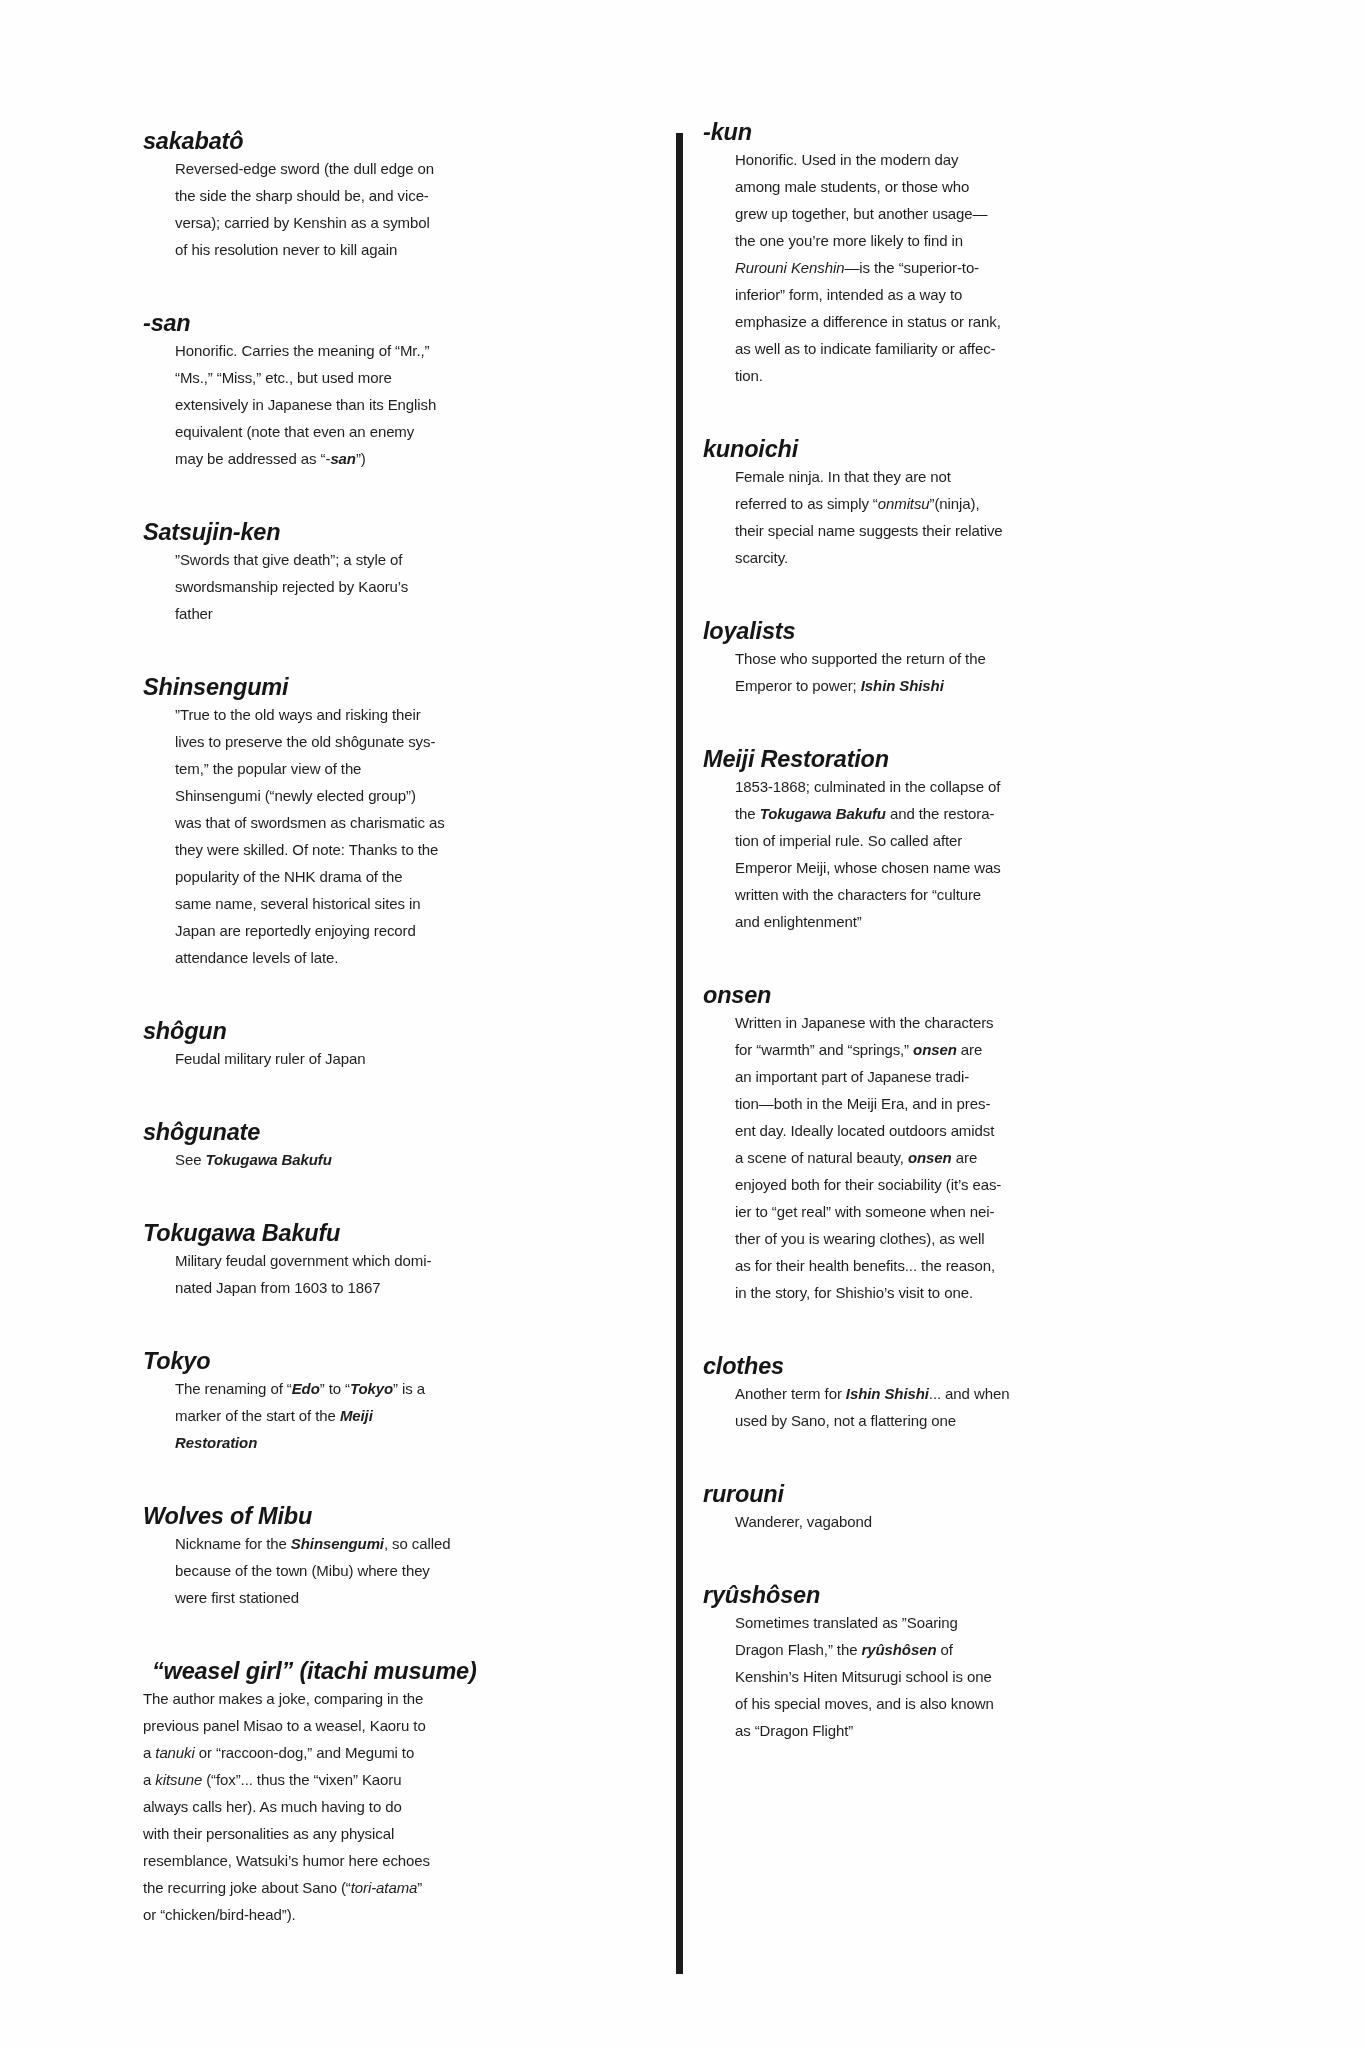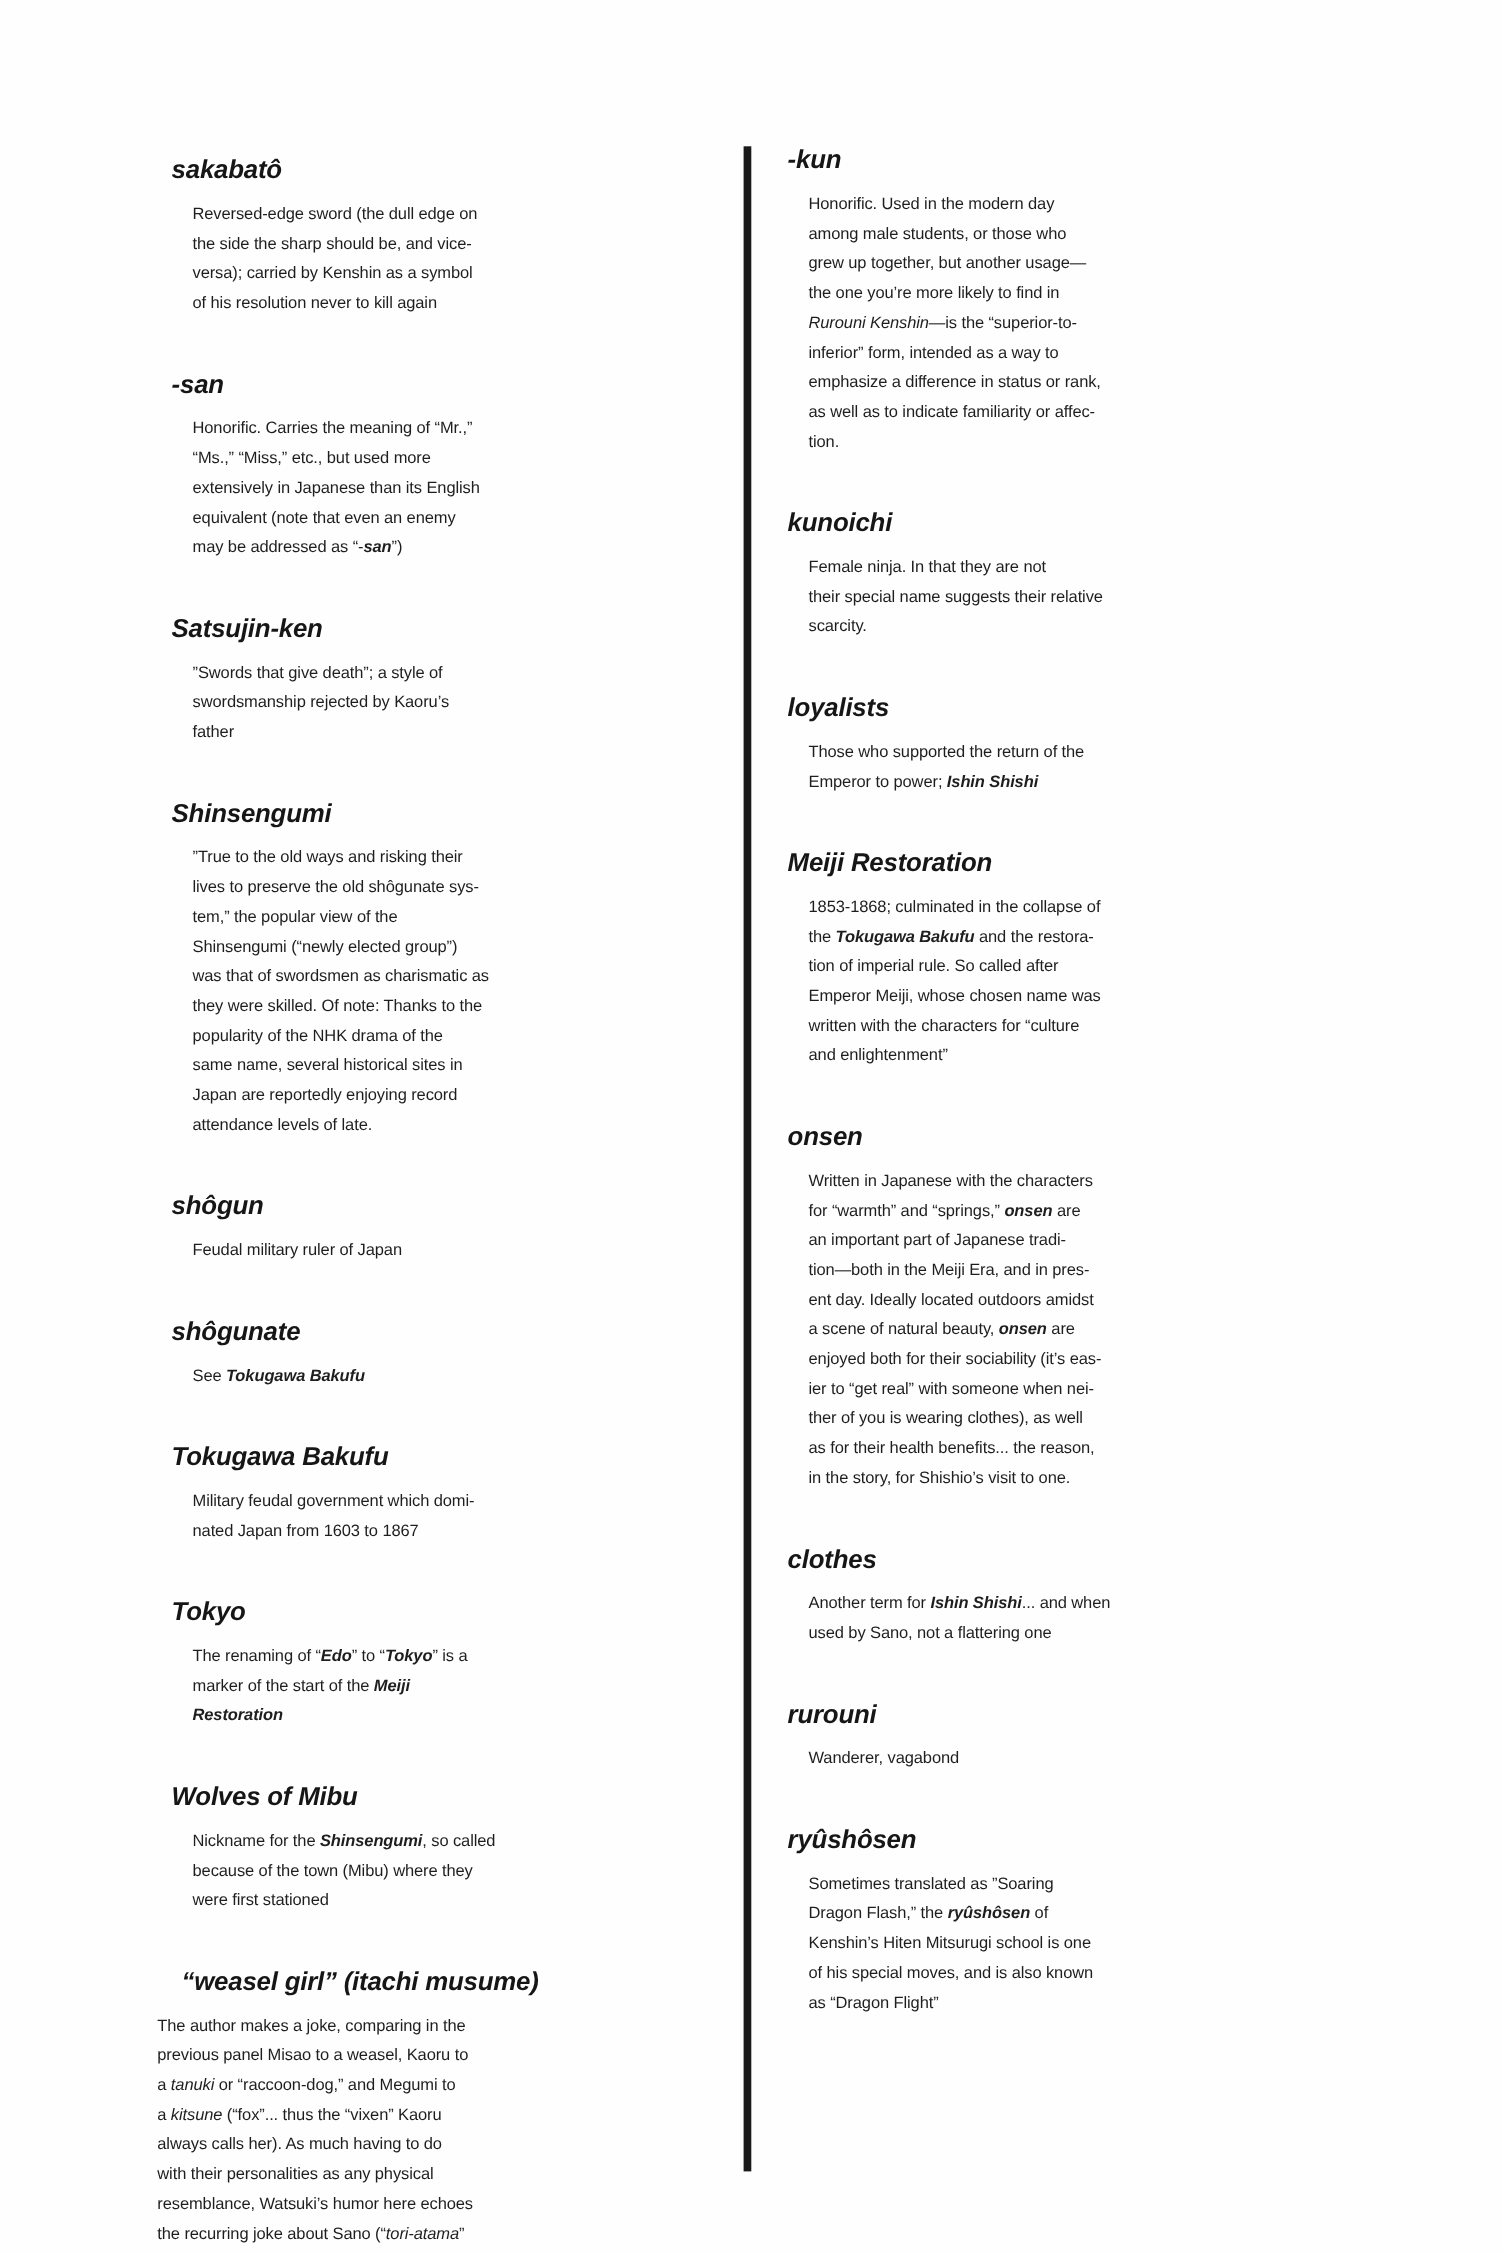--- a/index.html
+++ b/index.html
@@ -30,21 +30,21 @@
     background: #1a1a1a;
   }
   .col {
     position: absolute;
     width: 545px;
   }
   .col-left  { left: 143px; top: 128px; }
   .col-right { left: 703px; top: 119px; }
   .entry { margin: 0 0 47px 0; }
   .term {
-    margin: 13px;
+    margin: 0;
     font-size: 23.5px;
     line-height: 27px;
     font-weight: bold;
     font-style: italic;
     color: #161616;
     white-space: nowrap;
     letter-spacing: -0.2px;
   }
   .term.indented { padding-left: 9px; }
   .def {
@@ -171,20 +171,21 @@
           <span class="line">inferior” form, intended as a way to</span>
           <span class="line">emphasize a difference in status or rank,</span>
           <span class="line">as well as to indicate familiarity or affec-</span>
           <span class="line">tion.</span>
         </p>
       </section>
       <section class="entry">
         <h3 class="term">kunoichi</h3>
         <p class="def hanging">
           <span class="line">Female ninja. In that they are not</span>
+          <span class="line">referred to as simply “<span class="i">onmitsu</span>”(ninja),</span>
           <span class="line">their special name suggests their relative</span>
           <span class="line">scarcity.</span>
         </p>
       </section>
       <section class="entry">
         <h3 class="term">loyalists</h3>
         <p class="def hanging">
           <span class="line">Those who supported the return of the</span>
           <span class="line">Emperor to power; <span class="bi">Ishin Shishi</span></span>
         </p>

